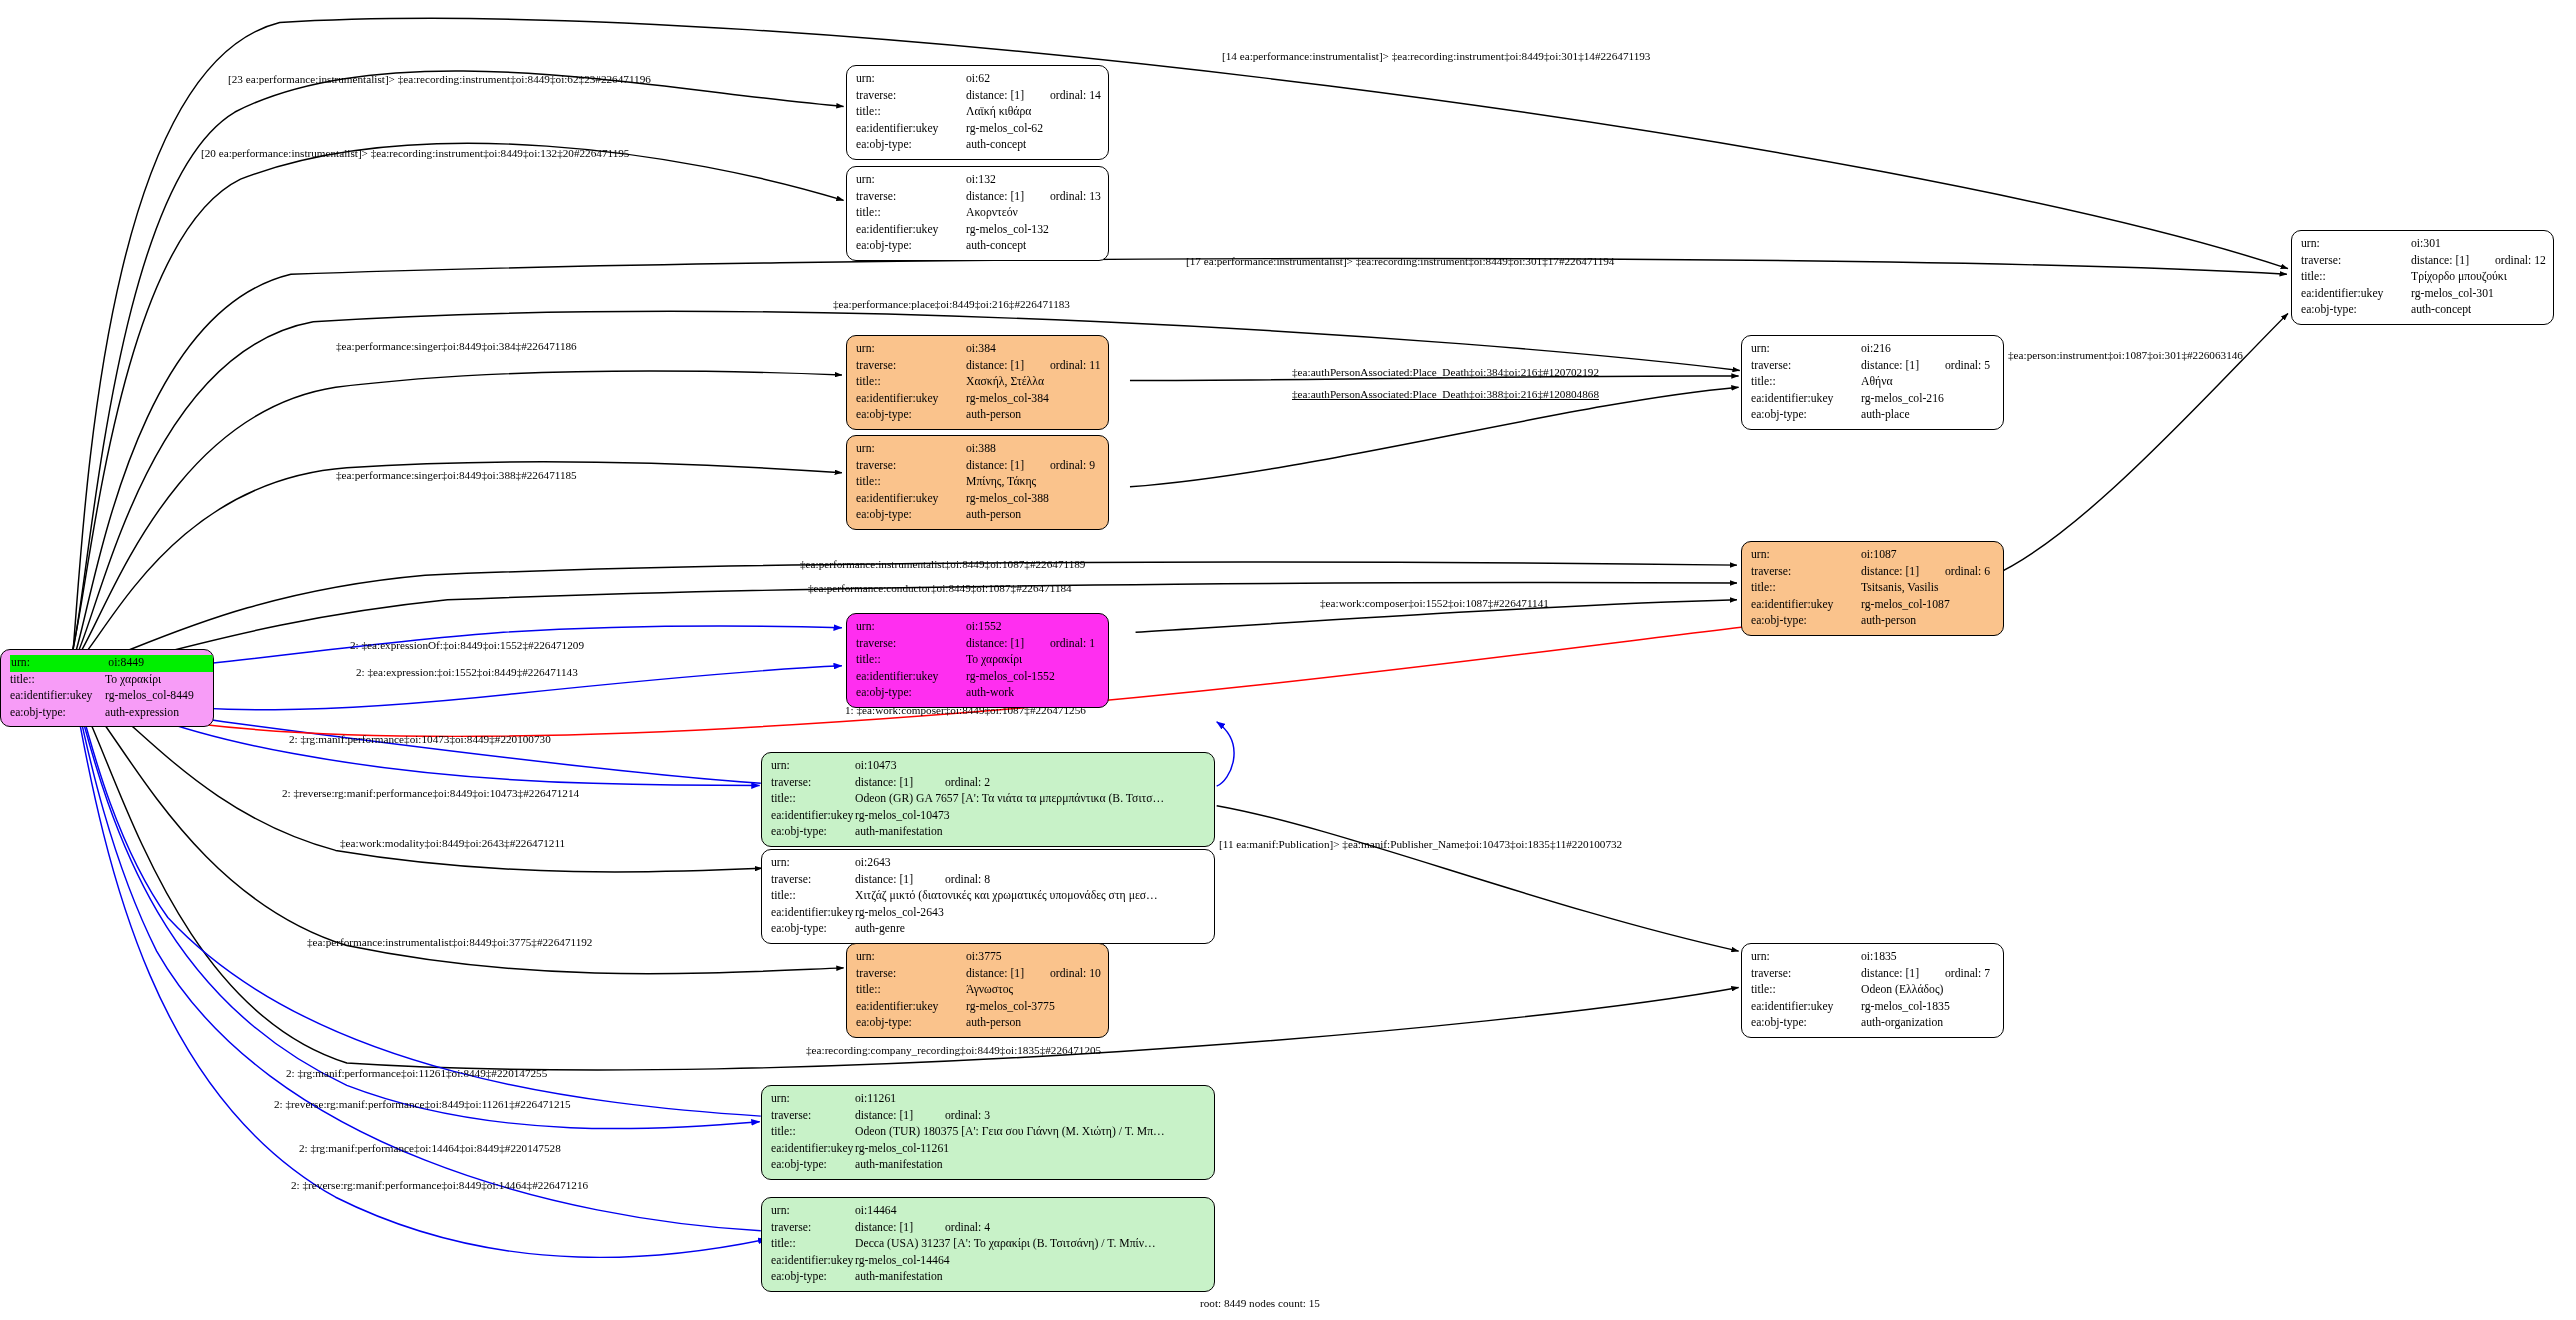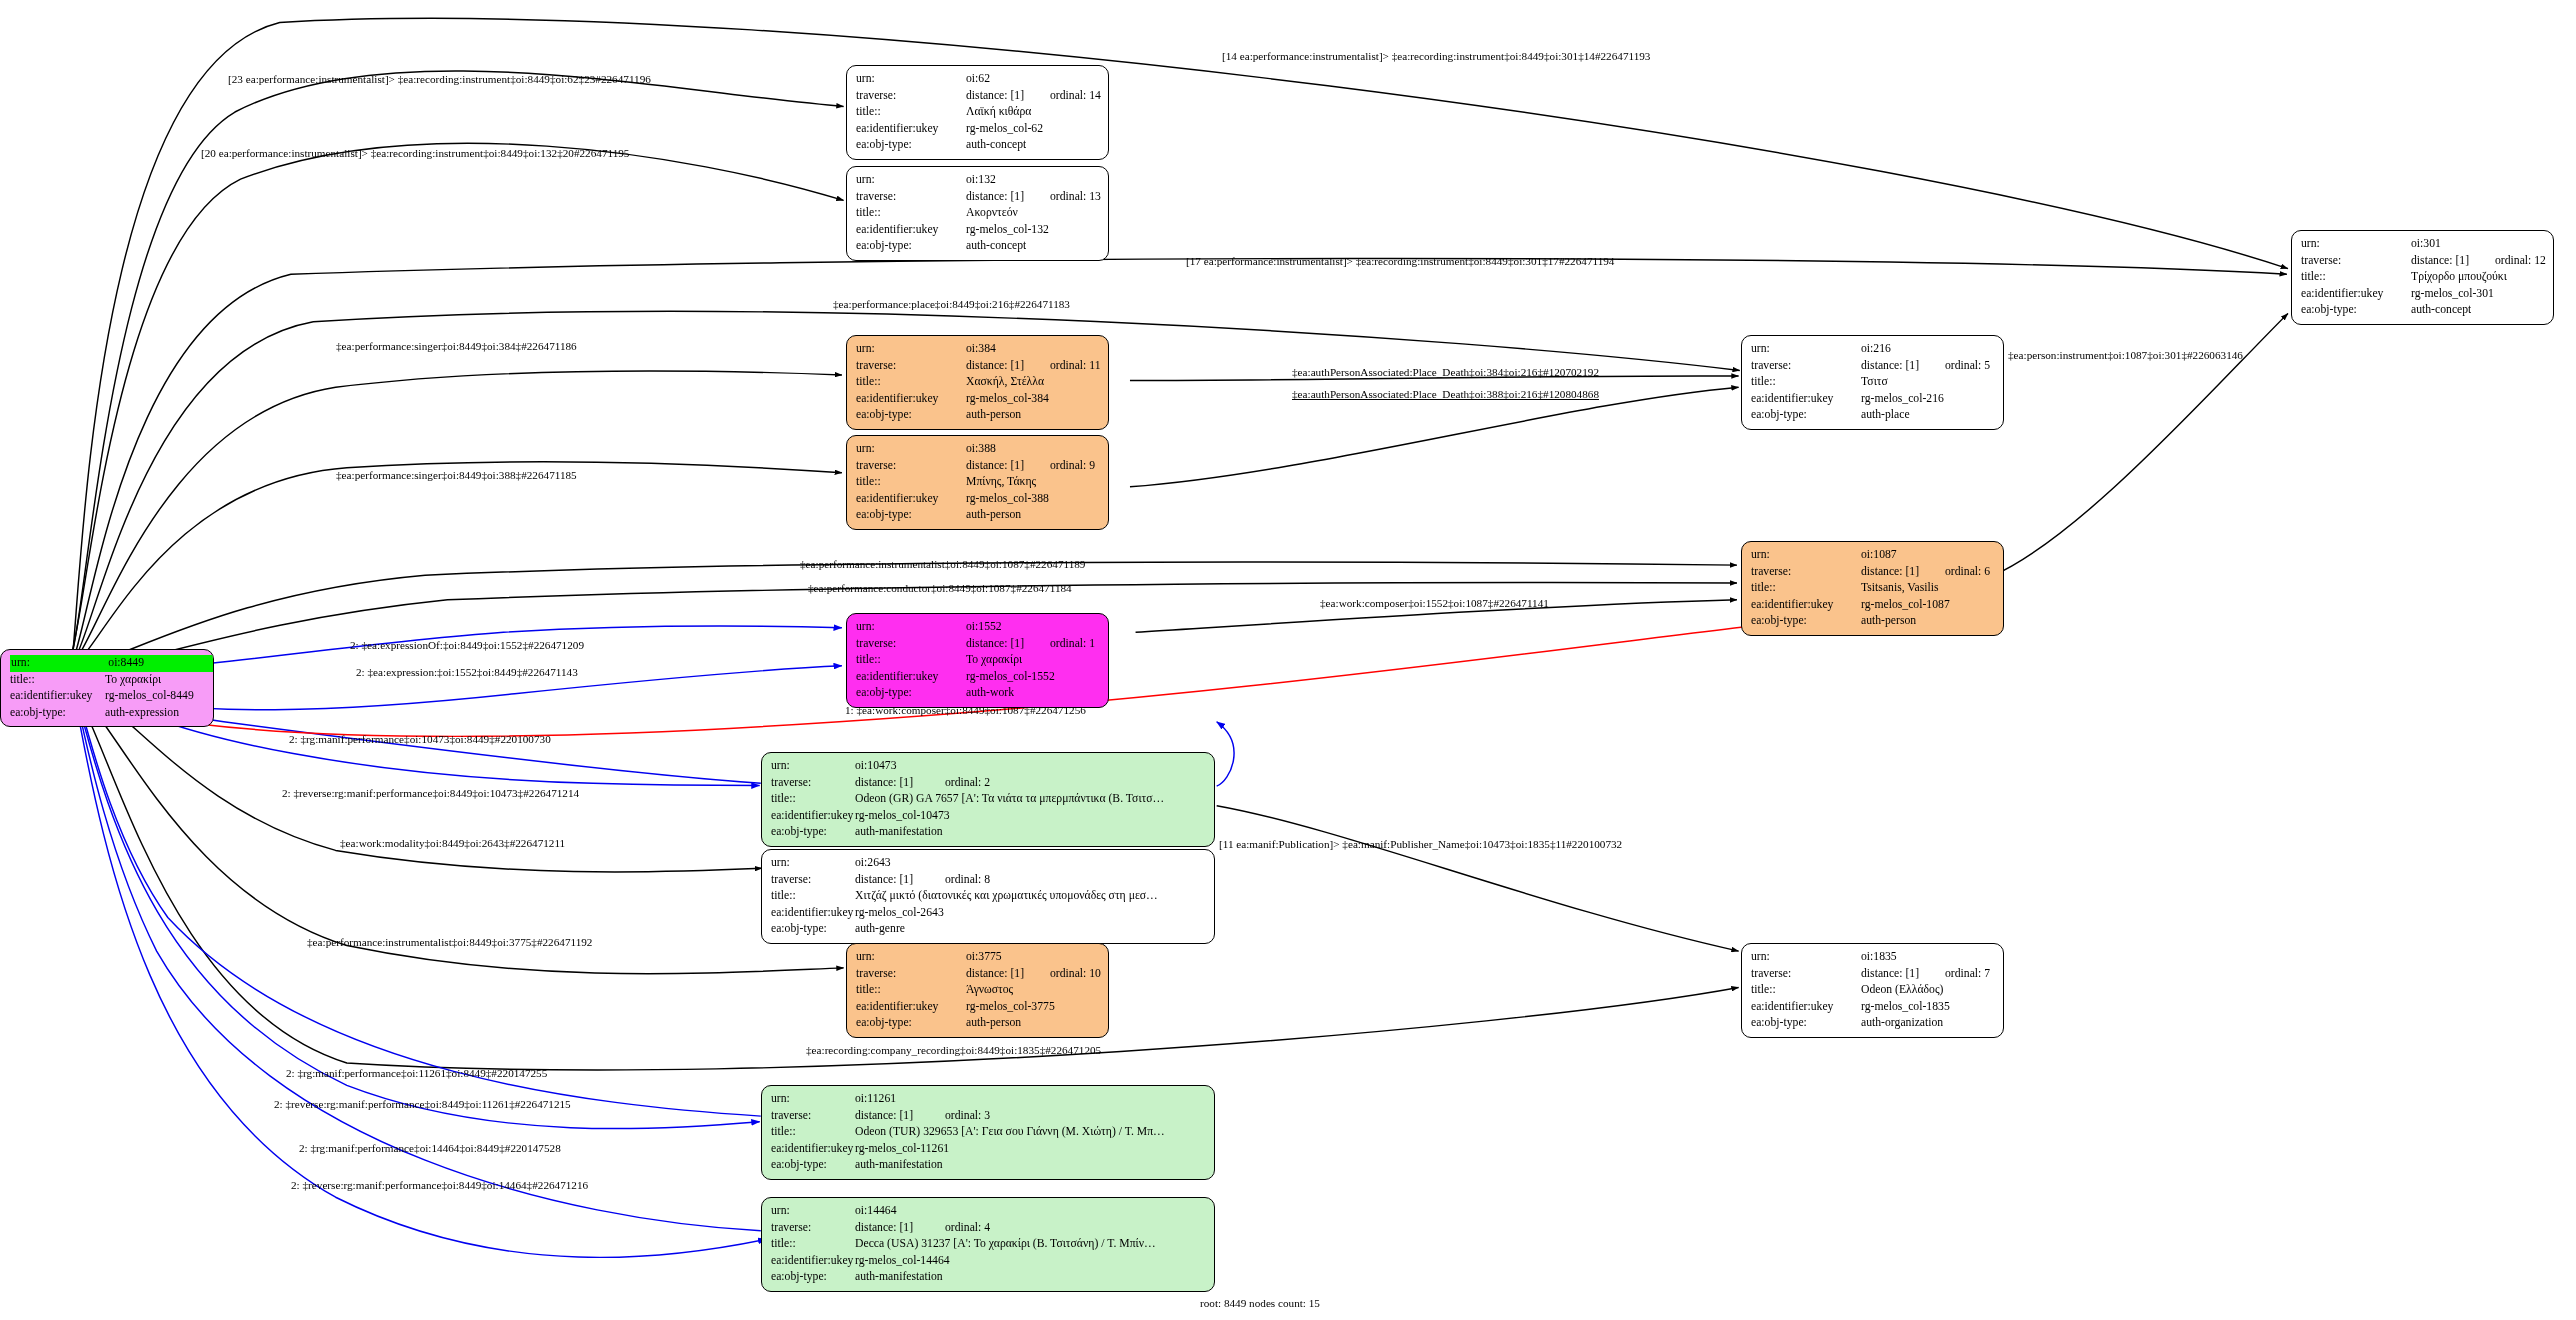--- a/index.html
+++ b/index.html
@@ -349,21 +349,21 @@
         <span class="k">urn:</span>
         <span class="v" style="width:auto;">oi:11261</span>
       </div>
     <div class="row">
         <span class="k">traverse:</span>
         <span class="v" style="width:90px;">distance: [1]</span>
         <span class="v2">ordinal: 3</span>
       </div>
     <div class="row">
         <span class="k">title::</span>
-        <span class="v" style="width:auto;">Odeon (TUR) 329653 [Α': Γεια σου Γιάννη (Μ. Χιώτη) / Τ. Μπ…</span>
+        <span class="v" style="width:auto;">Odeon (TUR) 180375 [Α': Γεια σου Γιάννη (Μ. Χιώτη) / Τ. Μπ…</span>
       </div>
     <div class="row">
         <span class="k">ea:identifier:ukey</span>
         <span class="v" style="width:auto;">rg-melos_col-11261</span>
       </div>
     <div class="row">
         <span class="k">ea:obj-type:</span>
         <span class="v" style="width:auto;">auth-manifestation</span>
       </div>
   </div>
@@ -397,21 +397,21 @@
         <span class="k">urn:</span>
         <span class="v">oi:216</span>
       </div>
     <div class="row">
         <span class="k">traverse:</span>
         <span class="v">distance: [1]</span>
         <span class="v2">ordinal: 5</span>
       </div>
     <div class="row">
         <span class="k">title::</span>
-        <span class="v" style="width:auto;">Τσιτσ</span>
+        <span class="v" style="width:auto;">Αθήνα</span>
       </div>
     <div class="row">
         <span class="k">ea:identifier:ukey</span>
         <span class="v" style="width:auto;">rg-melos_col-216</span>
       </div>
     <div class="row">
         <span class="k">ea:obj-type:</span>
         <span class="v" style="width:auto;">auth-place</span>
       </div>
   </div>

